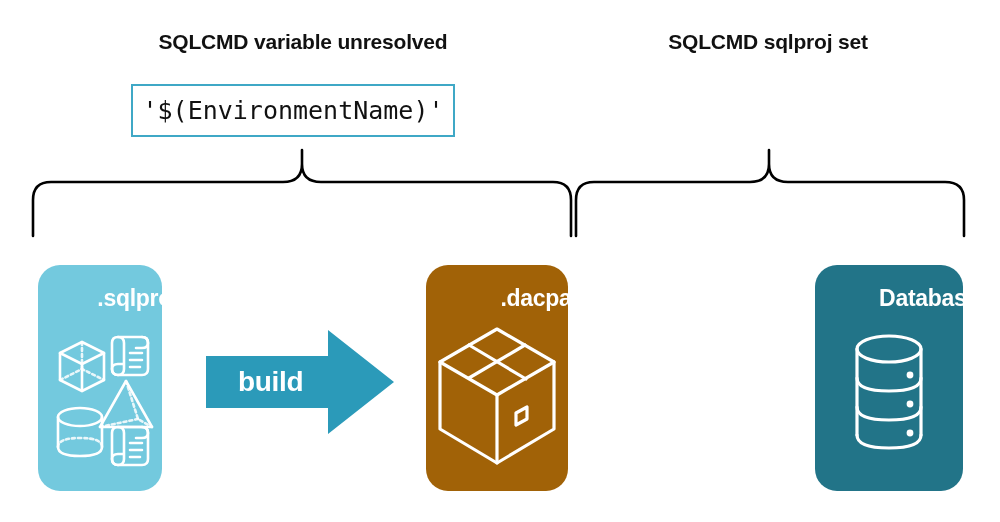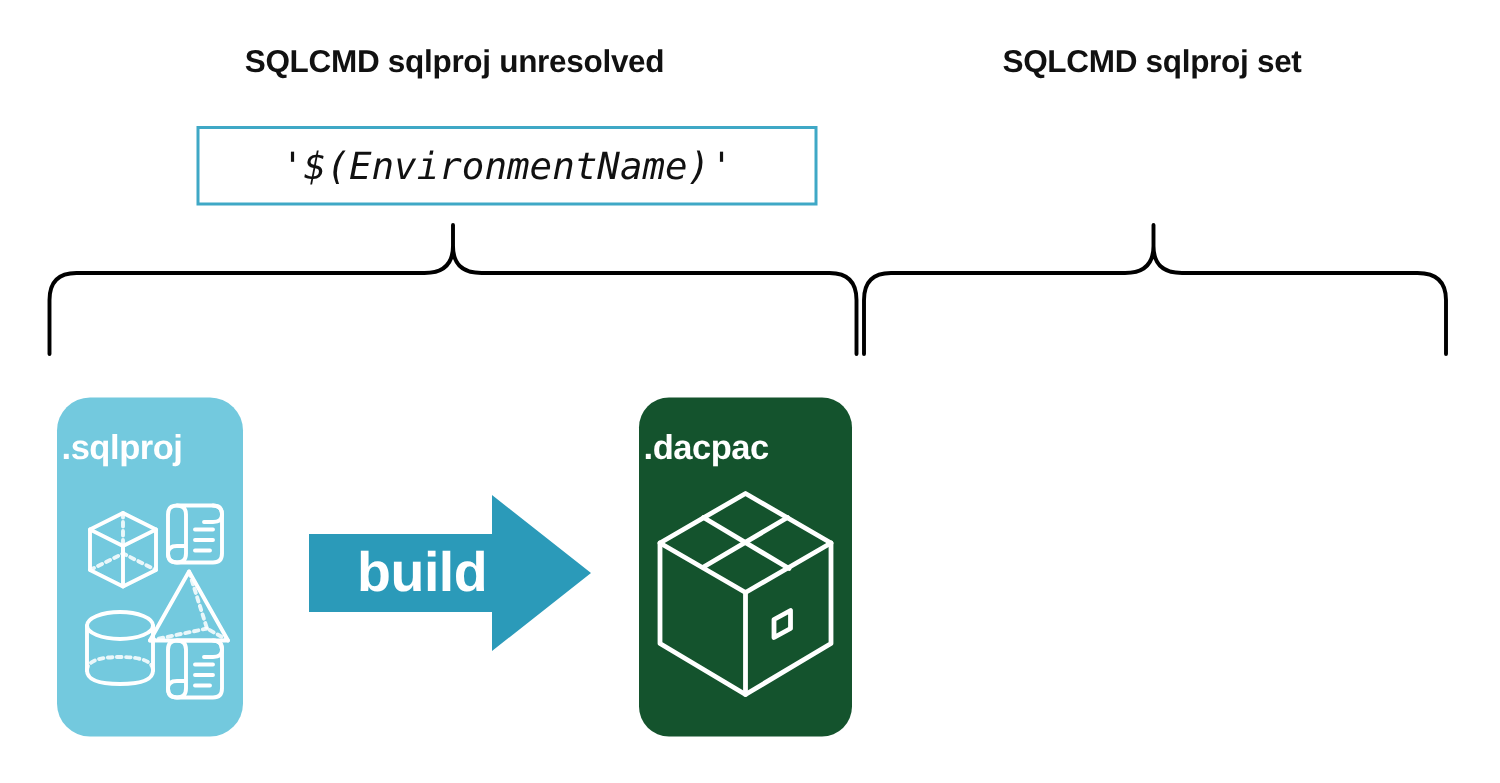--- a/index.html
+++ b/index.html
@@ -46,42 +46,42 @@
     align-items: center;
     justify-content: center;
   }
   .code-box .code-text {
     font-family: "DejaVu Sans Mono", monospace;
     font-size: 25px;
     color: #111111;
     letter-spacing: 0px;
     white-space: nowrap;
   }
-  #code-box-unresolved { left: 131px; top: 84px; width: 414px; height: 53px; font-style: italic; }
+  #code-box-unresolved { left: 131px; top: 84px; width: 324px; height: 53px; }
   #code-box-set        { left: 666px; top: 84px; width: 200px; height: 53px; }
 
   
   .brace-svg {
     position: absolute;
     overflow: visible;
   }
   #brace-left  { left: 30px;  top: 148px; }
   #brace-right { left: 573px; top: 148px; }
 
   
   .node {
     position: absolute;
     border-radius: 22px;
     box-sizing: border-box;
   }
   .node-label {
     position: absolute;
-    left: 3px;
+    left: 16px;
     width: 100%;
-    text-align: left;
+    text-align: right;
     font-family: "Liberation Sans", sans-serif;
     font-weight: bold;
     font-size: 23px;
     color: #ffffff;
     letter-spacing: -0.3px;
     white-space: nowrap;
   }
   .node-art {
     position: absolute;
     left: 0;
@@ -107,37 +107,37 @@
   .arrow-label {
     position: absolute;
     top: 0;
     left: 0;
     width: 100%;
     height: 100%;
     display: flex;
     align-items: center;
     font-family: "Liberation Sans", sans-serif;
     font-weight: bold;
-    font-size: 37px;
+    font-size: 28px;
     color: #ffffff;
     letter-spacing: -0.3px;
     white-space: nowrap;
     pointer-events: none;
   }
   #arrow-build  { left: 206px; top: 330px; width: 188px; height: 104px; }
   #arrow-build  .arrow-label { padding-left: 32px; }
   #arrow-deploy { left: 600px; top: 330px; width: 188px; height: 104px; }
   #arrow-deploy .arrow-label { padding-left: 22px; }
 </style>
 </head>
 <body>
 
 <div id="stage">
 
-  <div class="heading" id="heading-unresolved">SQLCMD sqlproj unresolved</div>
+  <div class="heading" id="heading-unresolved">SQLCMD variable unresolved</div>
 
   <div class="heading" id="heading-set">SQLCMD sqlproj set</div>
 
   <div class="code-box" id="code-box-unresolved">
     <span class="code-text">'$(EnvironmentName)'</span>
   </div>
 
 
   <svg class="brace-svg" id="brace-left" width="545" height="90" viewBox="0 0 545 90">
     <path d="M 3,88
@@ -200,33 +200,51 @@
     </svg>
   </div>
 
   <div class="arrow" id="arrow-build">
     <svg width="188" height="104" viewBox="0 0 188 104">
       <path d="M 0,26 L 122,26 L 122,0 L 188,52 L 122,104 L 122,78 L 0,78 Z" fill="#2B9AB9"></path>
     </svg>
     <div class="arrow-label">build</div>
   </div>
 
-  <div class="node" id="node-dacpac" style="background:#14532d;border-radius:20px;">
+  <div class="node" id="node-dacpac" style="background:#a16207;">
     <div class="node-label">.dacpac</div>
     <svg class="node-art" height="158" viewBox="0 0 142 158">
       <g fill="none" stroke="#ffffff" stroke-width="3.2" stroke-linecap="round" stroke-linejoin="round">
 
         <path d="M 71,12 L 128,45 L 128,112 L 71,146 L 14,112 L 14,45 Z"></path>
 
         <path d="M 14,45 L 71,78 L 128,45"></path>
         <path d="M 71,78 L 71,146"></path>
 
         <path d="M 43,28 L 100,62"></path>
         <path d="M 99,28 L 43,61"></path>
 
         <path d="M 90,96 L 101,90 L 101,102 L 90,108 Z"></path>
       </g>
     </svg>
   </div>
 
 
+  <div class="node" id="node-database" style="background:#227488;">
+    <div class="node-label">Database</div>
+    <svg class="node-art" height="150" viewBox="0 0 148 150">
+      <g fill="none" stroke="#ffffff" stroke-width="3.2" stroke-linecap="round" stroke-linejoin="round">
+        <ellipse cx="74" cy="26" rx="32" ry="13"></ellipse>
+        <path d="M 42,26 L 42,112"></path>
+        <path d="M 106,26 L 106,112"></path>
+        <path d="M 42,112 Q 42,125 74,125 Q 106,125 106,112"></path>
+        <path d="M 42,55 Q 42,68 74,68 Q 106,68 106,55"></path>
+        <path d="M 42,84 Q 42,97 74,97 Q 106,97 106,84"></path>
+      </g>
+      <g fill="#ffffff">
+        <circle cx="95" cy="52" r="3.4"></circle>
+        <circle cx="95" cy="81" r="3.4"></circle>
+        <circle cx="95" cy="110" r="3.4"></circle>
+      </g>
+    </svg>
+  </div>
 
 </div>
 
 </body></html>

